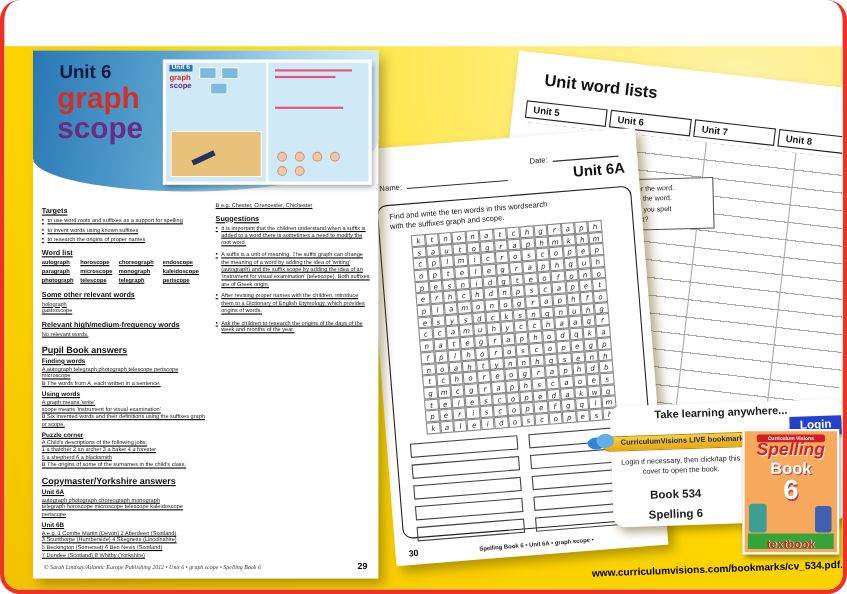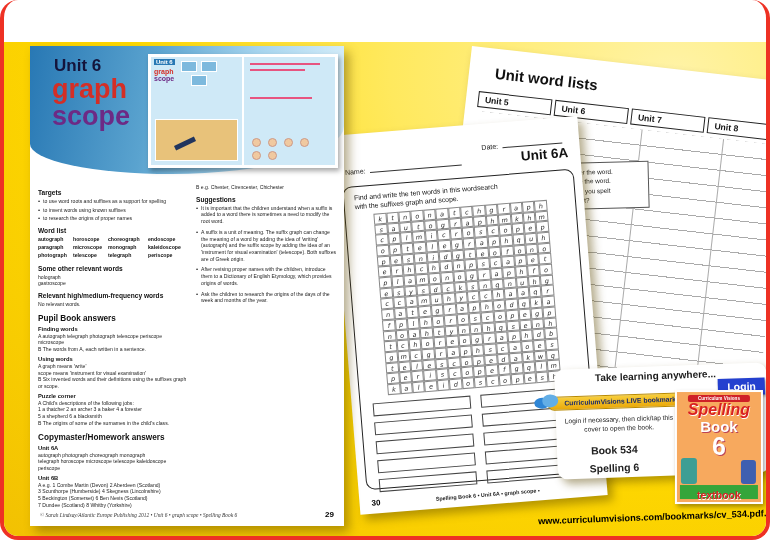--- a/index.html
+++ b/index.html
@@ -27,21 +27,21 @@
           box-shadow:2px 3px 5px rgba(0,0,0,.35);display:flex;gap:2px;}
   .spg{flex:1;background:#cfe9f7;position:relative;overflow:hidden;}
   .sp-t1{position:absolute;left:3px;top:2px;font-size:6px;font-weight:800;color:#fff;background:#2878b4;padding:0 2px;}
   .sp-t2{position:absolute;left:3px;top:11px;font-size:7px;font-weight:800;color:#d42e26;line-height:1;}
   .sp-t3{position:absolute;left:3px;top:18px;font-size:7px;font-weight:800;color:#6d2a85;line-height:1;}
   .ph{position:absolute;width:16px;height:11px;background:#7db9dd;border:1px solid #fff;}
   .scene{position:absolute;left:4px;bottom:4px;right:4px;height:42px;background:#e8c27a;border:1px solid #fff;}
   .tele{position:absolute;left:18px;bottom:14px;width:22px;height:5px;background:#21355e;transform:rotate(-25deg);}
   .pinkline{position:absolute;height:2px;background:#e75480;}
   .face{position:absolute;width:9px;height:9px;border-radius:50%;background:#f0c9a0;border:1px solid #c98;}
-  .tcols{position:absolute;top:138px;bottom:22px;}
+  .tcols{position:absolute;top:138px;bottom:22px;text-decoration:underline;}
   #tcol1{left:8px;width:150px;}
   #tcol2{left:166px;width:142px;}
   .sec-h{font-size:6.6px;font-weight:800;color:#111;margin:5px 0 2px;}
   .sec-H{font-size:8.2px;font-weight:800;color:#111;margin:6px 0 2px;}
   .sub-h{font-size:5.8px;font-weight:800;color:#111;margin:3px 0 1px;}
   .tbody,.bullet{font-size:5.1px;line-height:1.32;color:#222;}
   .bullet{display:flex;gap:3px;margin-bottom:2px;}
   .bullet::before{content:"•";font-size:6px;line-height:1.1;}
   .wl-grid{display:grid;grid-template-columns:1.05fr 1.05fr 1.2fr 1.2fr;font-size:5.2px;font-weight:700;
            line-height:1.5;color:#111;}
@@ -485,21 +485,21 @@
           <div class="tbody">B  The words from A, each written in a sentence.</div>
           <div class="sub-h">Using words</div>
           <div class="tbody">A  graph means 'write'</div>
           <div class="tbody">    scope means 'instrument for visual examination'</div>
           <div class="tbody">B  Six invented words and their definitions using the suffixes graph or scope.</div>
           <div class="sub-h">Puzzle corner</div>
           <div class="tbody">A  Child's descriptions of the following jobs:</div>
           <div class="tbody">    1 a thatcher   2 an archer   3 a baker   4 a forester</div>
           <div class="tbody">    5 a shepherd   6 a blacksmith</div>
           <div class="tbody">B  The origins of some of the surnames in the child's class.</div>
-          <div class="sec-H">Copymaster/Homework answers</div>
+          <div class="sec-H">Copymaster/Yorkshire answers</div>
           <div class="sub-h">Unit 6A</div>
           <div class="tbody">autograph  photograph  choreograph  monograph</div>
           <div class="tbody">telegraph  horoscope  microscope  telescope  kaleidoscope</div>
           <div class="tbody">periscope</div>
           <div class="sub-h">Unit 6B</div>
           <div class="tbody">A  e.g. 1 Combe Martin (Devon)   2 Aberdeen (Scotland)</div>
           <div class="tbody">3 Scunthorpe (Humberside)   4 Skegness (Lincolnshire)</div>
           <div class="tbody">5 Beckington (Somerset)   6 Ben Nevis (Scotland)</div>
           <div class="tbody">7 Dundee (Scotland)   8 Whitby (Yorkshire)</div>
         </div>

